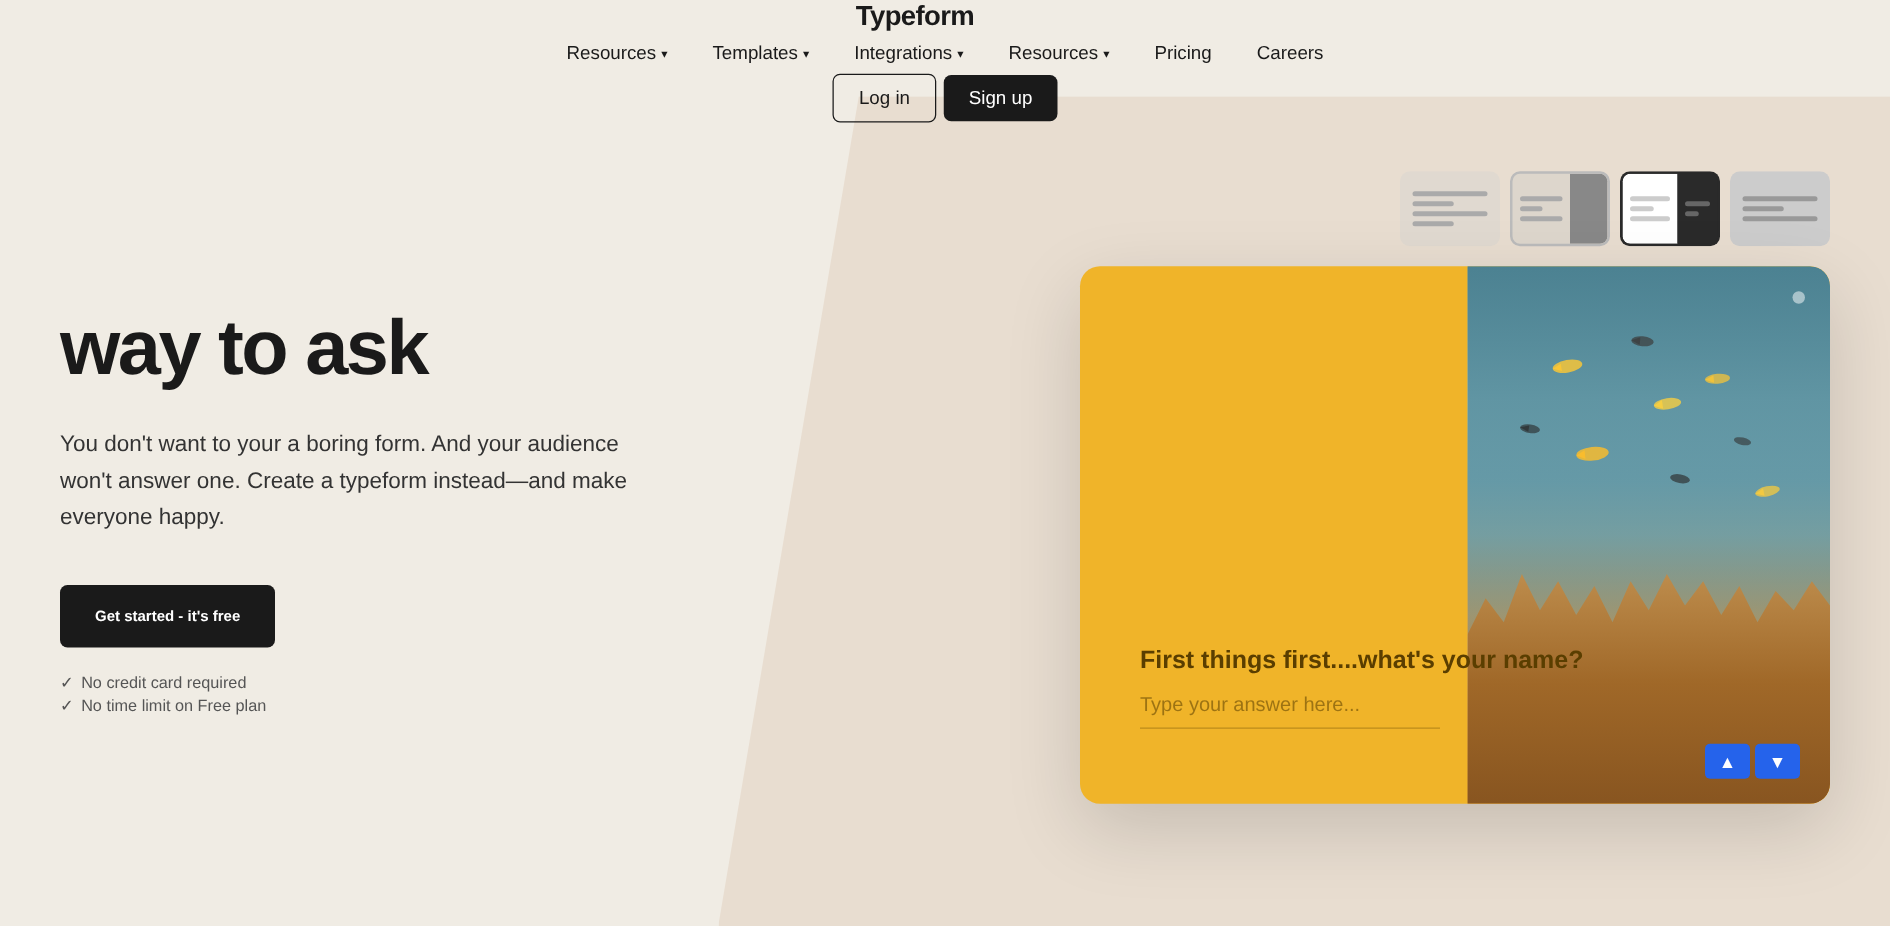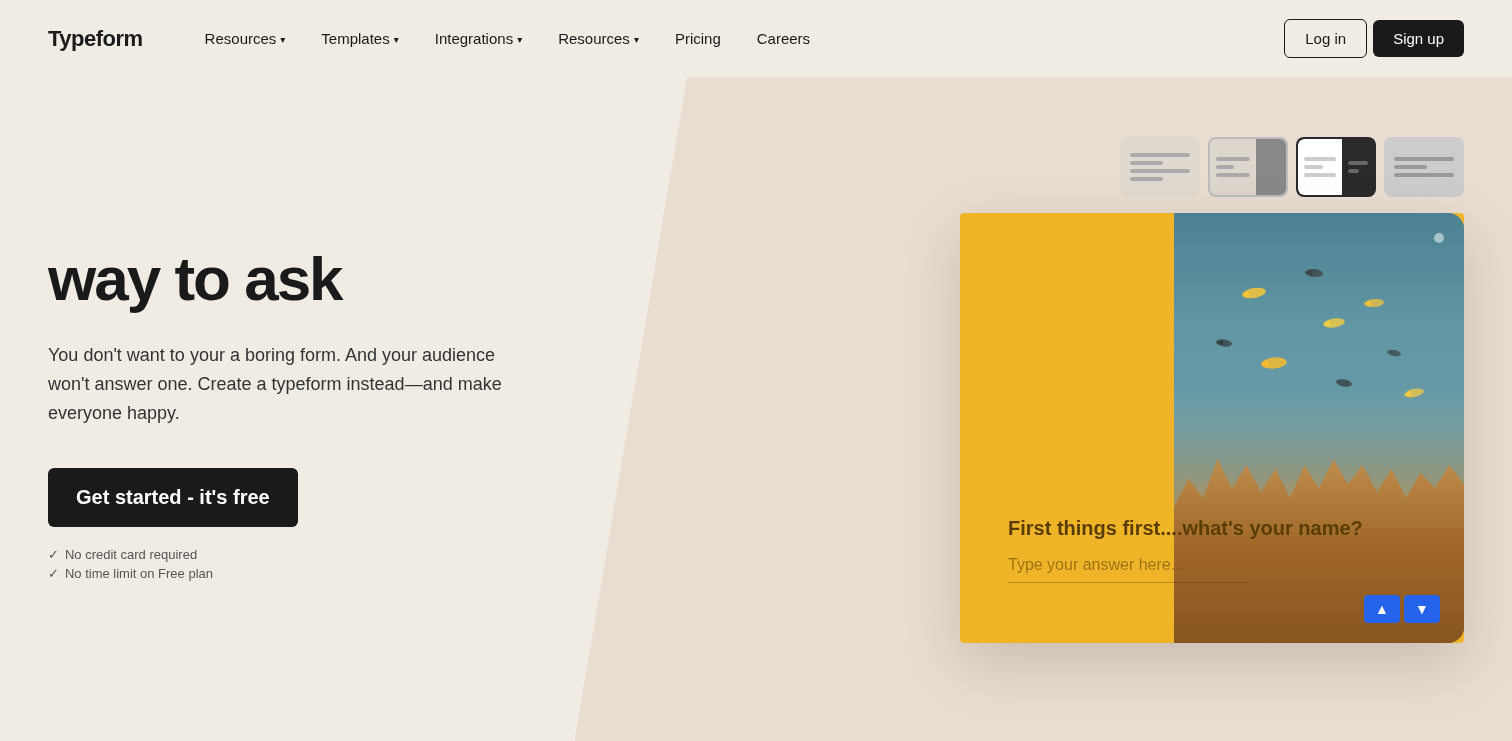--- a/index.html
+++ b/index.html
@@ -12,20 +12,21 @@
 
     
     nav {
       display: flex;
       align-items: center;
       padding: 0 48px;
       height: 77px;
       background: #f0ece4;
       position: relative;
       z-index: 10;
+      flex-direction: column;
     }
     .nav-logo {
       font-size: 22px;
       font-weight: 700;
       color: #1a1a1a;
       margin-right: 48px;
       letter-spacing: -0.5px;
     }
     .nav-links {
       display: flex;
@@ -120,21 +121,21 @@
       margin-bottom: 40px;
     }
 
     .btn-cta {
       display: inline-block;
       padding: 18px 28px;
       background: #1a1a1a;
       color: #fff;
       border: none;
       border-radius: 6px;
-      font-size: 20px;
+      font-size: 12px;
       font-weight: 600;
       cursor: pointer;
       margin-bottom: 20px;
     }
 
     .trust-items {
       display: flex;
       flex-direction: column;
       gap: 4px;
     }
@@ -250,24 +251,24 @@
     .layout-thumb.dark .lt-dark-right .lt-line { background: #777; }
 
     
     .layout-thumb.gray {
       background: #ccc;
     }
     .layout-thumb.gray .lt-line { background: #999; }
 
     
     .form-preview {
-      width: 504px;
+      width: 600px;
       min-height: 430px;
       background: #f0b429;
-      border-radius: 4px;
+      border-radius: 16px;
       position: relative;
       display: flex;
       align-items: flex-end;
       overflow: hidden;
       box-shadow: 0 20px 60px rgba(0,0,0,0.15);
     }
 
     .form-preview-content {
       padding: 48px 48px 60px 48px;
       flex: 1;

